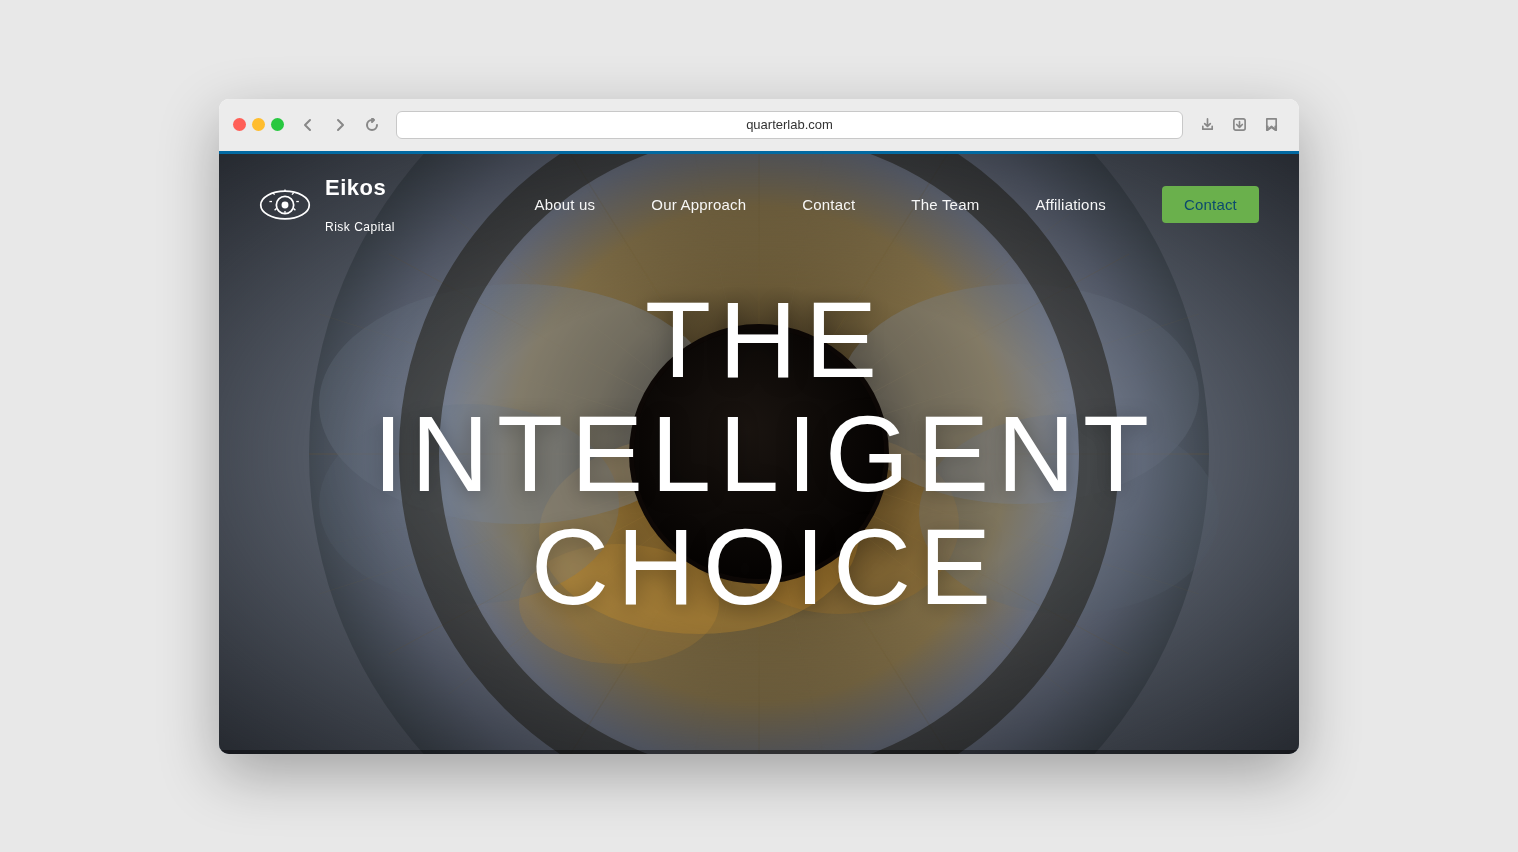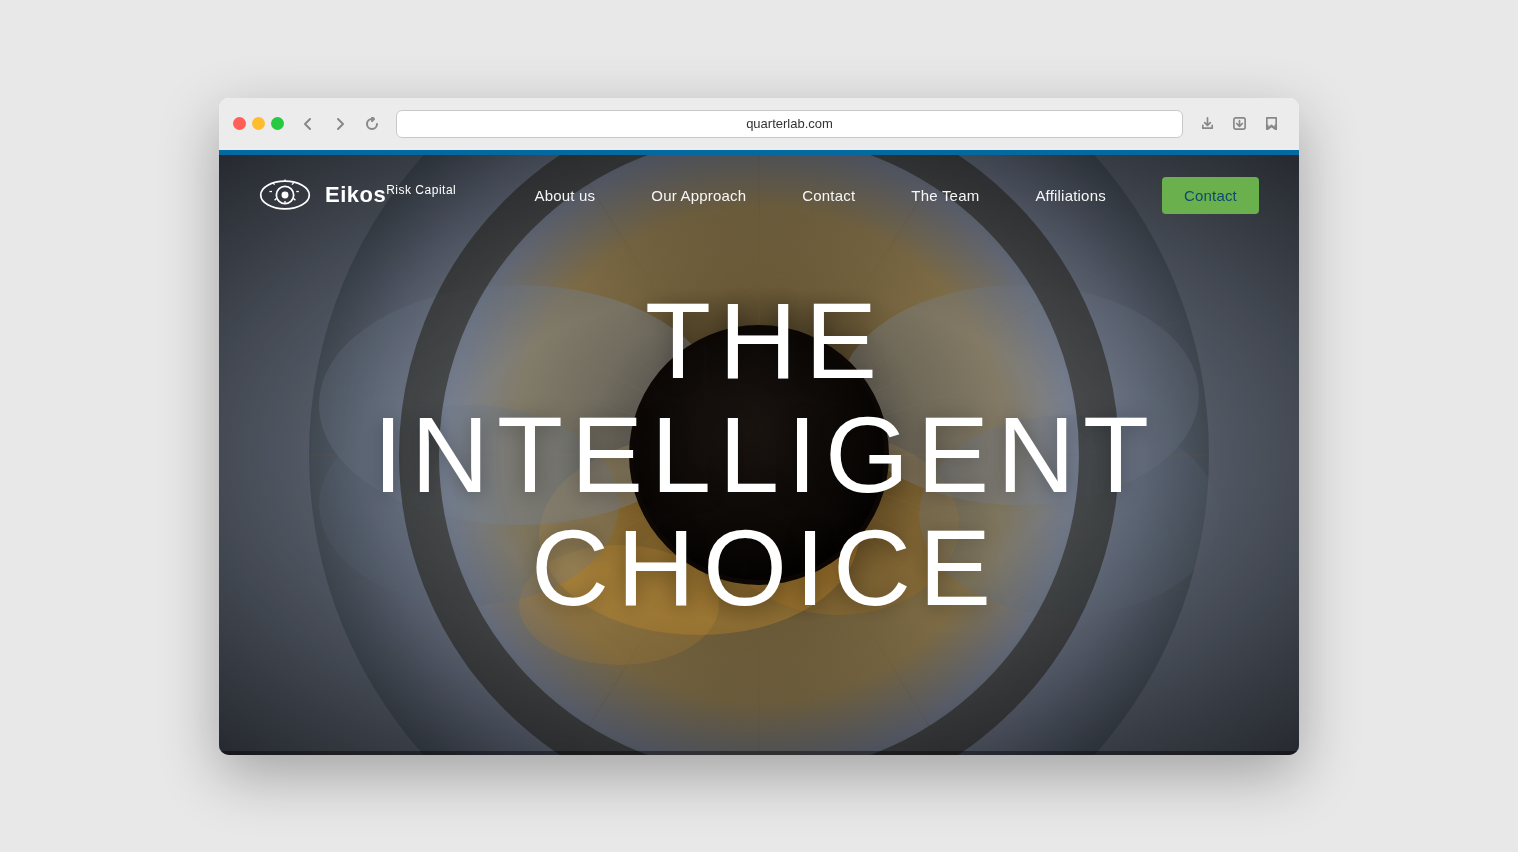--- a/index.html
+++ b/index.html
@@ -20,21 +20,21 @@
       overflow: hidden;
       background: #fff;
     }
 
     .browser-chrome {
       background: #ececec;
       padding: 12px 14px;
       display: flex;
       align-items: center;
       gap: 10px;
-      border-bottom: 5px solid #0369a1;
+      border-bottom: 3px solid #0369a1;
     }
 
     .traffic-lights {
       display: flex;
       gap: 6px;
       align-items: center;
     }
 
     .traffic-light {
       width: 13px;
@@ -150,21 +150,22 @@
       text-decoration: none;
     }
 
     .logo-icon {
       width: 52px;
       height: 36px;
     }
 
     .logo-text {
       display: flex;
-      flex-direction: row;
+      flex-direction: column;
+      gap: 20px;
     }
 
     .logo-name {
       font-size: 22px;
       font-weight: 600;
       color: #fff;
       letter-spacing: 0.5px;
       line-height: 1.1;
     }
 

